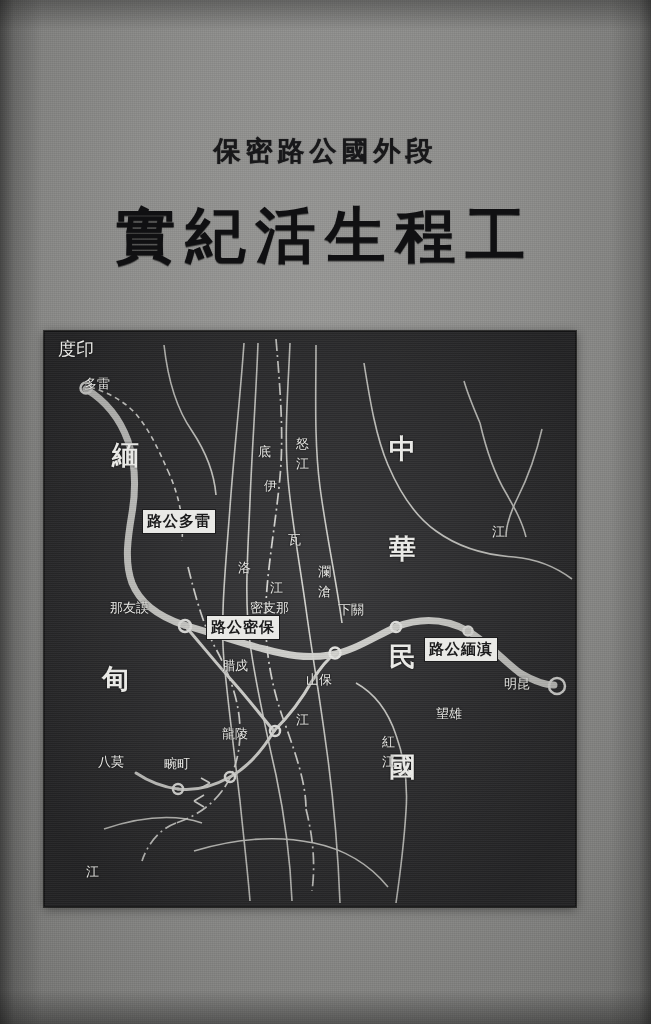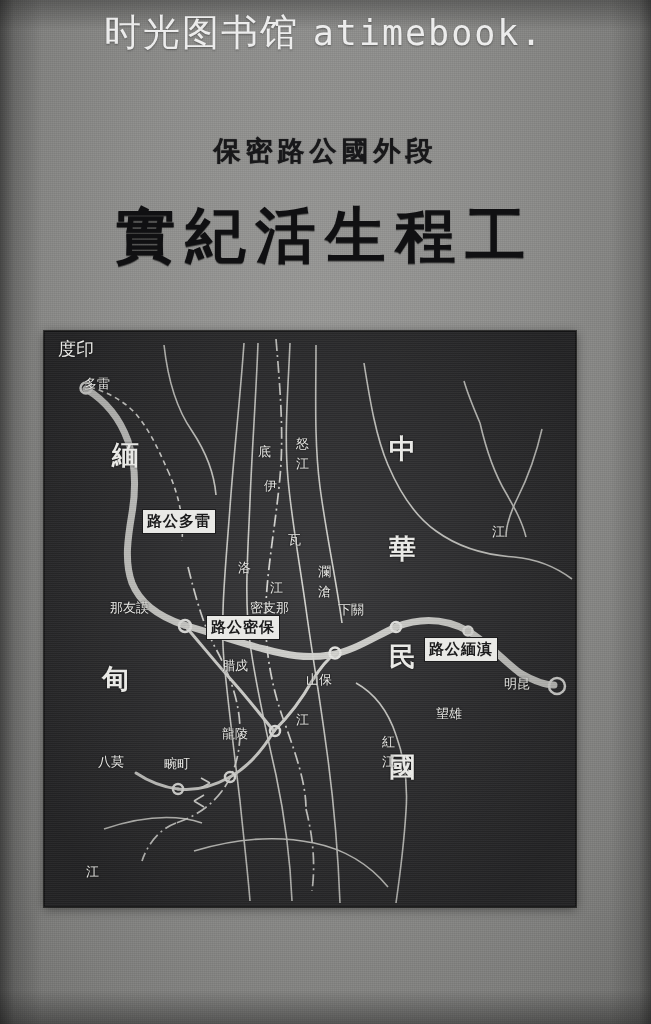--- a/index.html
+++ b/index.html
@@ -130,24 +130,20 @@
   }
   .big { font-size: 27px; font-weight: bold; }
   .mid { font-size: 18px; }
   .sm  { font-size: 13px; }
 </style>
 </head>
 <body>
 
 <div id="page">
 
-  <div id="watermark">
-    <span class="wm-cn">时光图书馆</span>
-    <span class="wm-en">atimebook.</span>
-  </div>
 
   <div id="subtitle">保密路公國外段</div>
   <div id="maintitle">實紀活生程工</div>
 
   <div id="plate">
 
     <svg width="532" height="576" viewBox="0 0 532 576">
 
       <rect x="0.5" y="0.5" width="531" height="575" fill="none" stroke="#1b1b1c" stroke-width="1"></rect>
 

